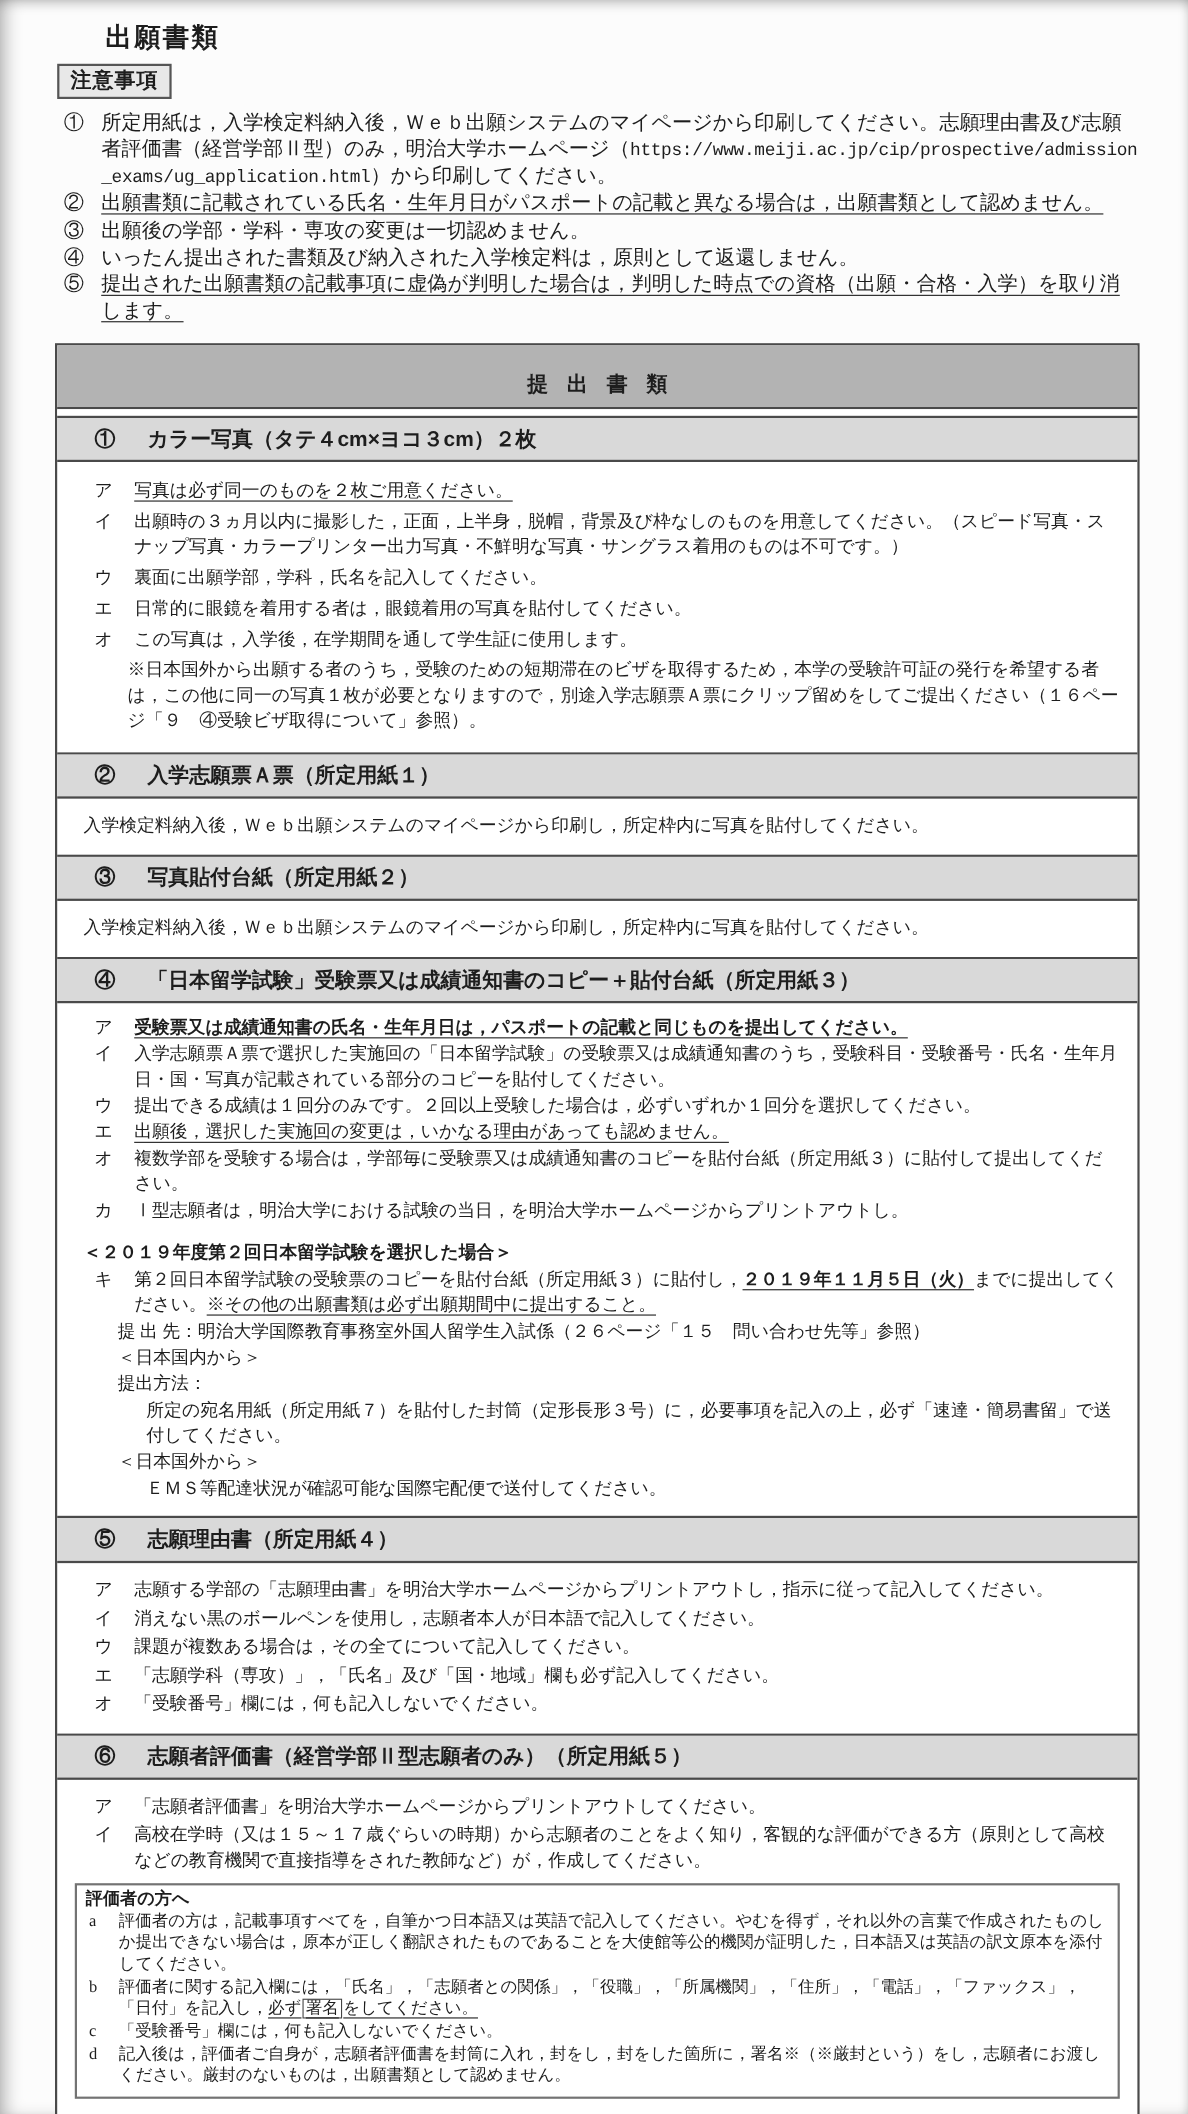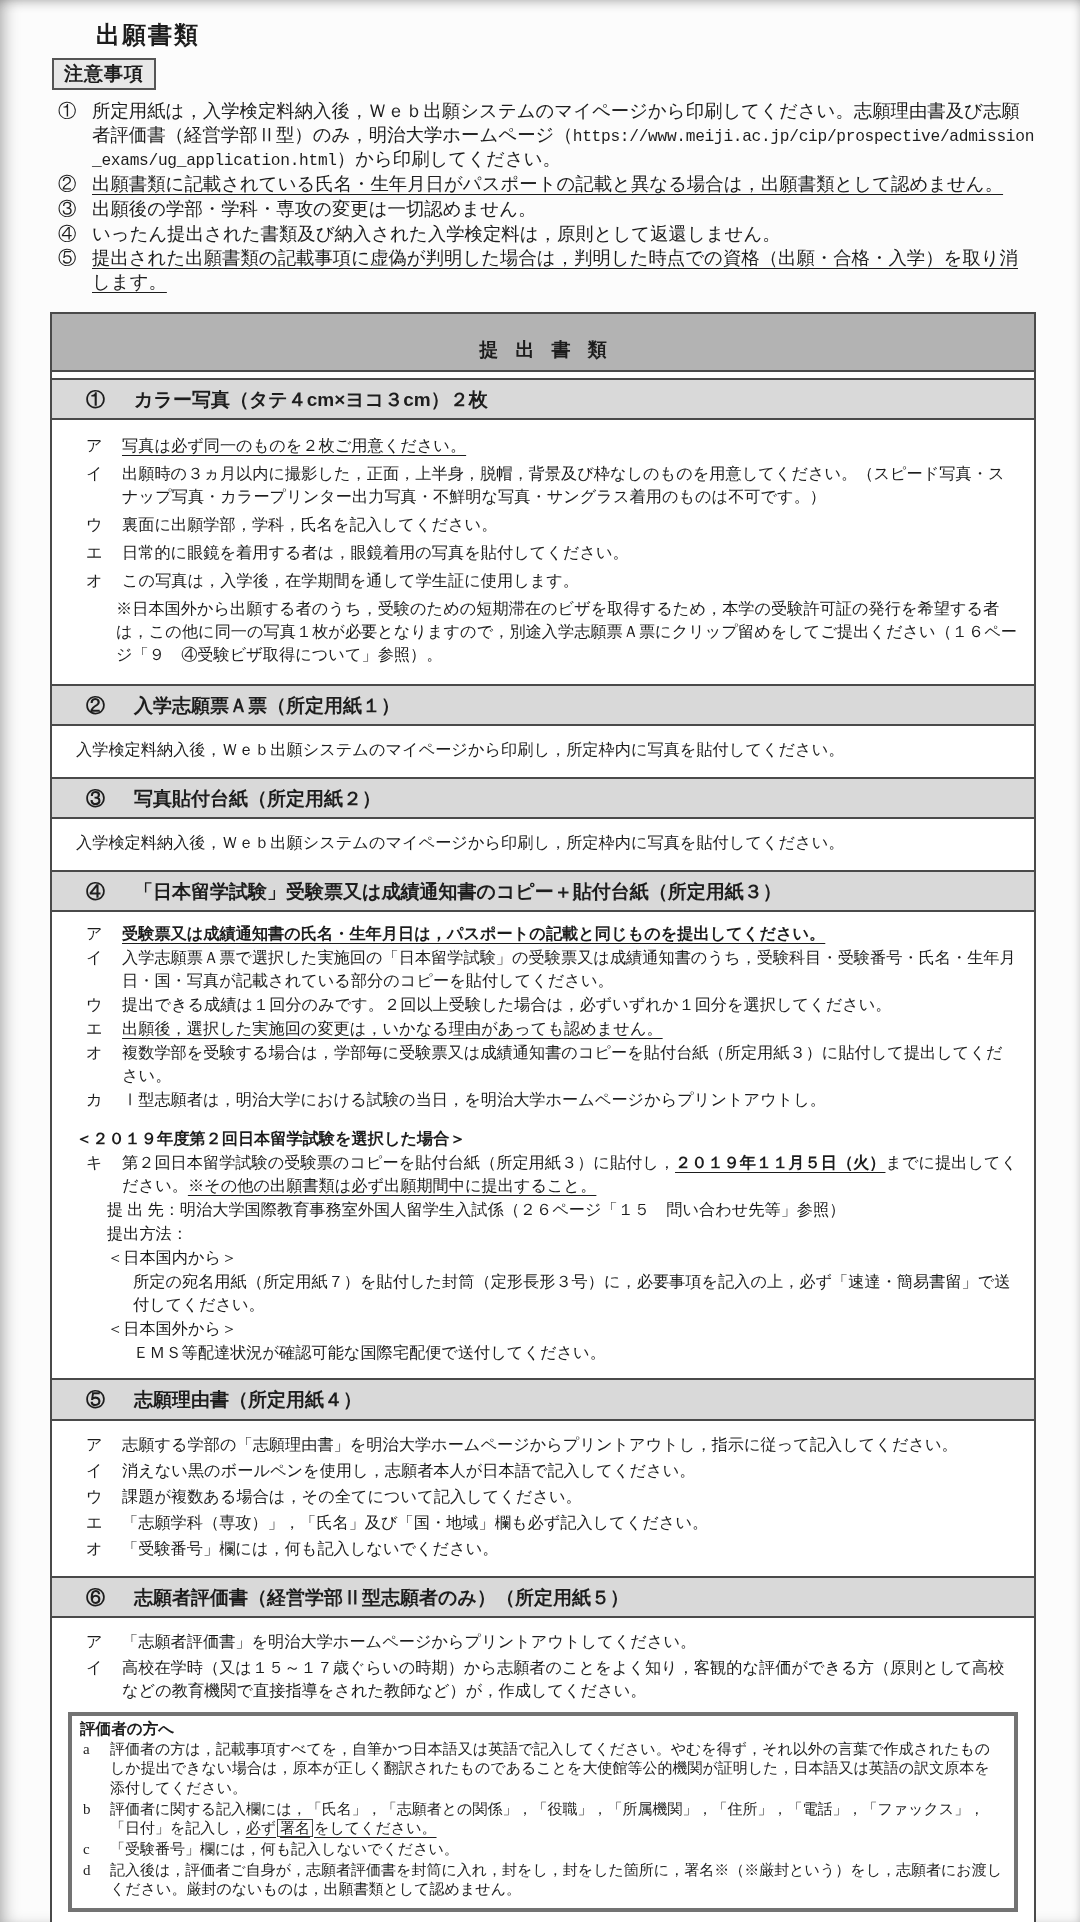--- a/index.html
+++ b/index.html
@@ -80,21 +80,21 @@
   .sec-body .row .lbl{flex:0 0 46px;padding-left:10px;box-sizing:border-box;}
 
   .row.note{padding-left:40px;}
   .row.subhead{margin-left:-8px;margin-top:16px !important;}
   .row.subhead .txt{font-weight:bold;}
   .row.sub{padding-left:31px;}
   .row.sub2{padding-left:57px;}
 
   
   .eval-box{
-    border:4px solid #737373;
+    border:2px solid #737373;
     margin:9px 0 2px -8px;
     padding:3px 10px 7px 8px;
     font-size:15px;line-height:1.27;
   }
   .eval-title{font-weight:bold;font-size:15.6px;margin-bottom:1px;}
   .eval-box .row{margin:2px 0;}
   .eval-box .row .lbl{flex:0 0 30px;padding-left:3px;}
 
   
   .u{text-decoration:underline;text-underline-offset:4px;}
@@ -229,24 +229,24 @@
               <span class="txt"><span>＜２０１９年度第２回日本留学試験を選択した場合＞</span></span>
             </div>
             <div class="row item">
               <span class="lbl">キ</span>
               <span class="txt"><span>第２回日本留学試験の受験票のコピーを貼付台紙（所定用紙３）に貼付し，</span><span class="bu">２０１９年１１月５日（火）</span><span>までに提出してください。</span><span class="u">※その他の出願書類は必ず出願期間中に提出すること。</span></span>
             </div>
             <div class="row sub">
               <span class="txt"><span>提 出 先：明治大学国際教育事務室外国人留学生入試係（２６ページ「１５　問い合わせ先等」参照）</span></span>
             </div>
             <div class="row sub">
+              <span class="txt"><span>＜日本国内から＞</span></span>
+            </div>
+            <div class="row sub">
               <span class="txt"><span>提出方法：</span></span>
-            </div>
-            <div class="row sub">
-              <span class="txt"><span>＜日本国内から＞</span></span>
             </div>
             <div class="row sub2">
               <span class="txt"><span>所定の宛名用紙（所定用紙７）を貼付した封筒（定形長形３号）に，必要事項を記入の上，必ず「速達・簡易書留」で送付してください。</span></span>
             </div>
             <div class="row sub">
               <span class="txt"><span>＜日本国外から＞</span></span>
             </div>
             <div class="row sub2">
               <span class="txt"><span>ＥＭＳ等配達状況が確認可能な国際宅配便で送付してください。</span></span>
             </div>

